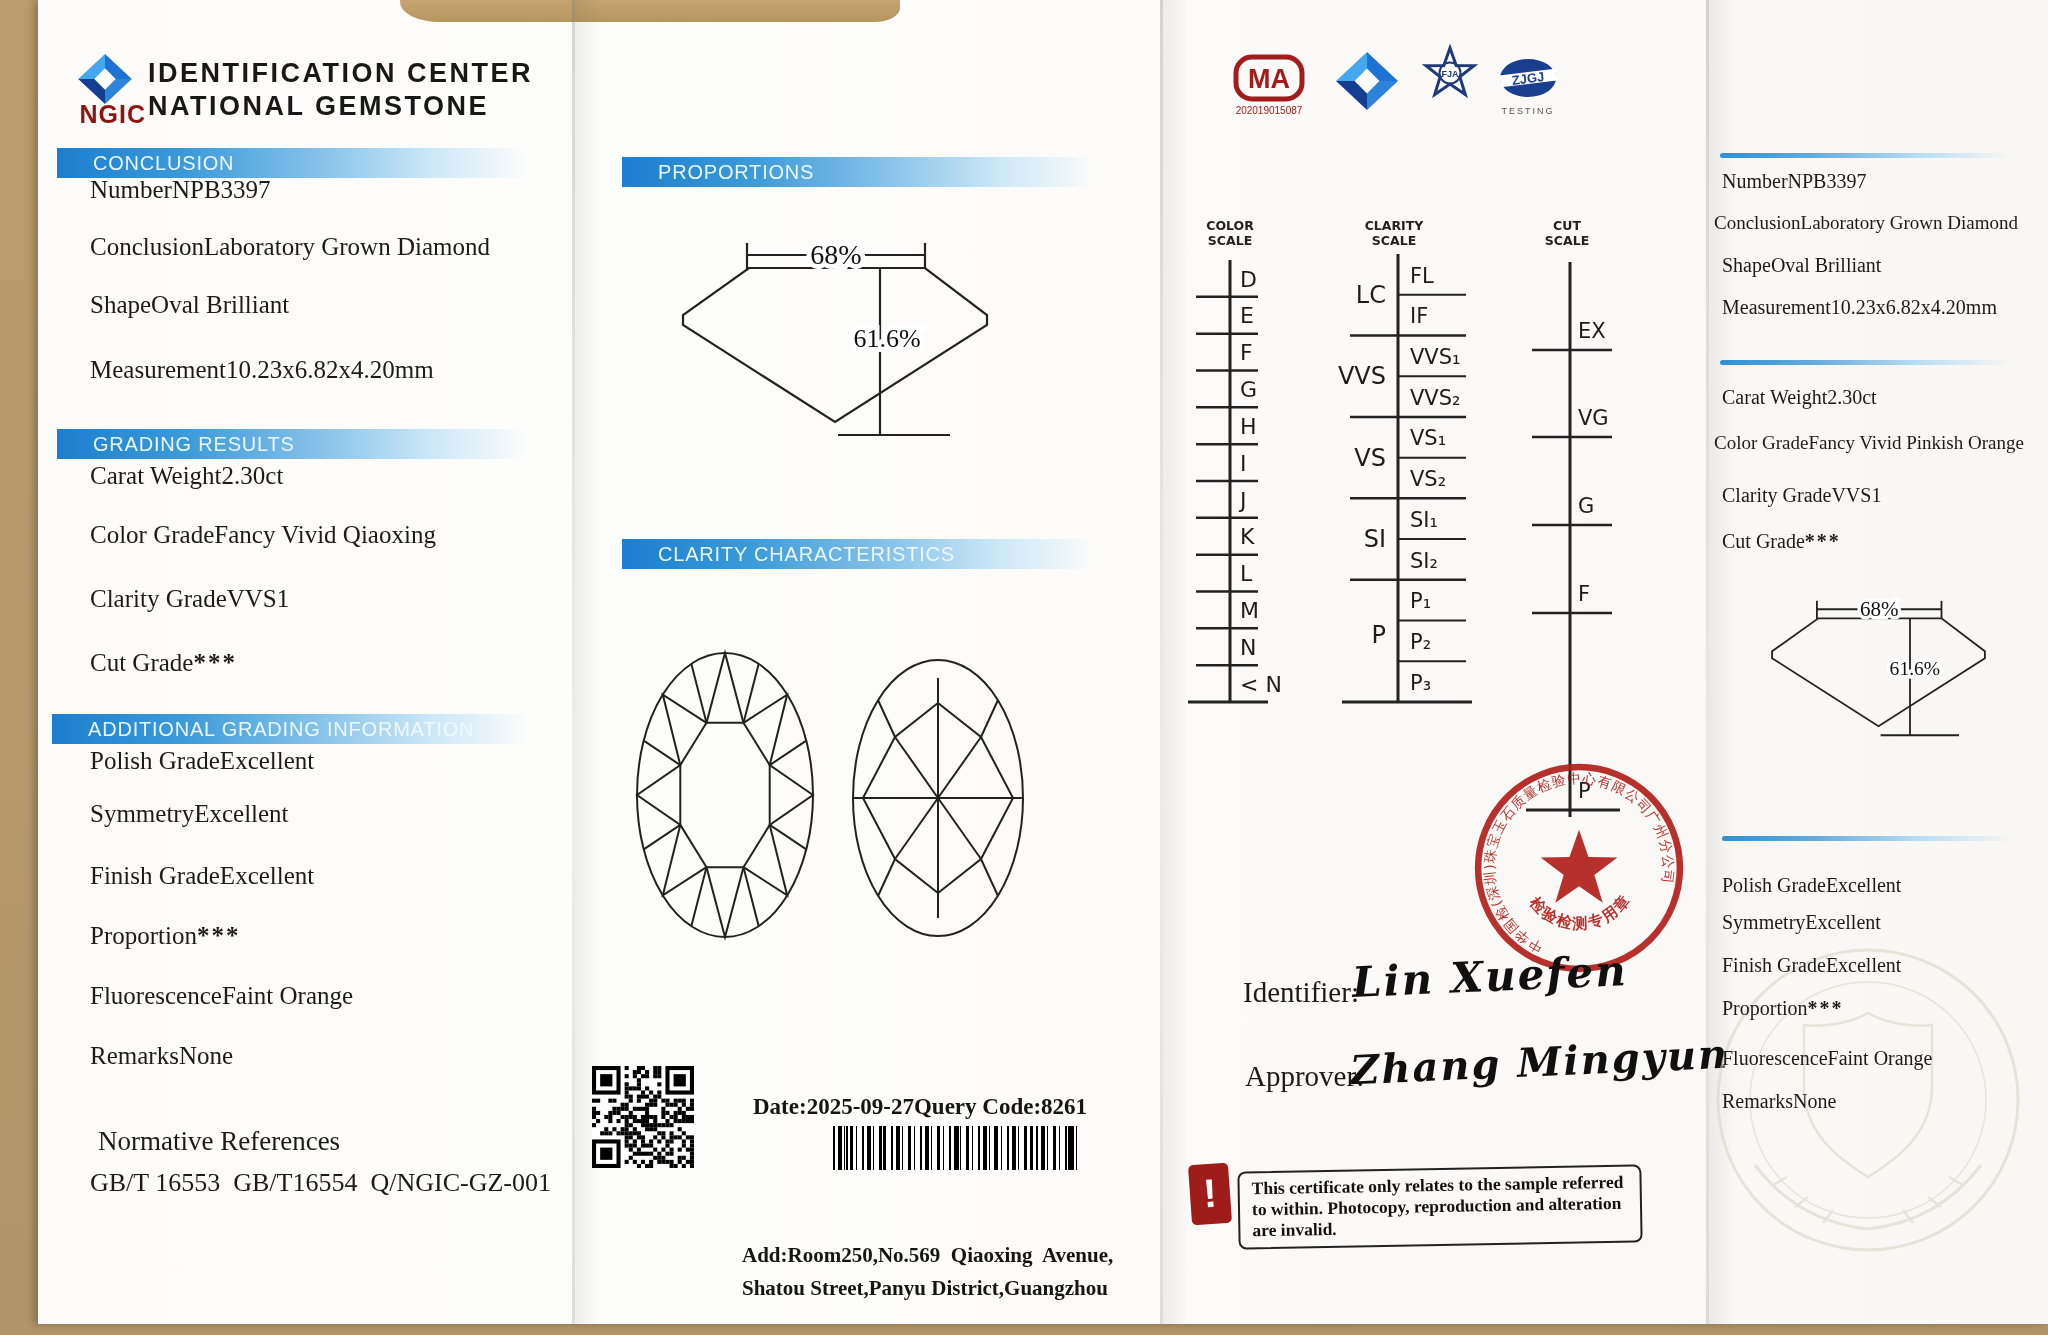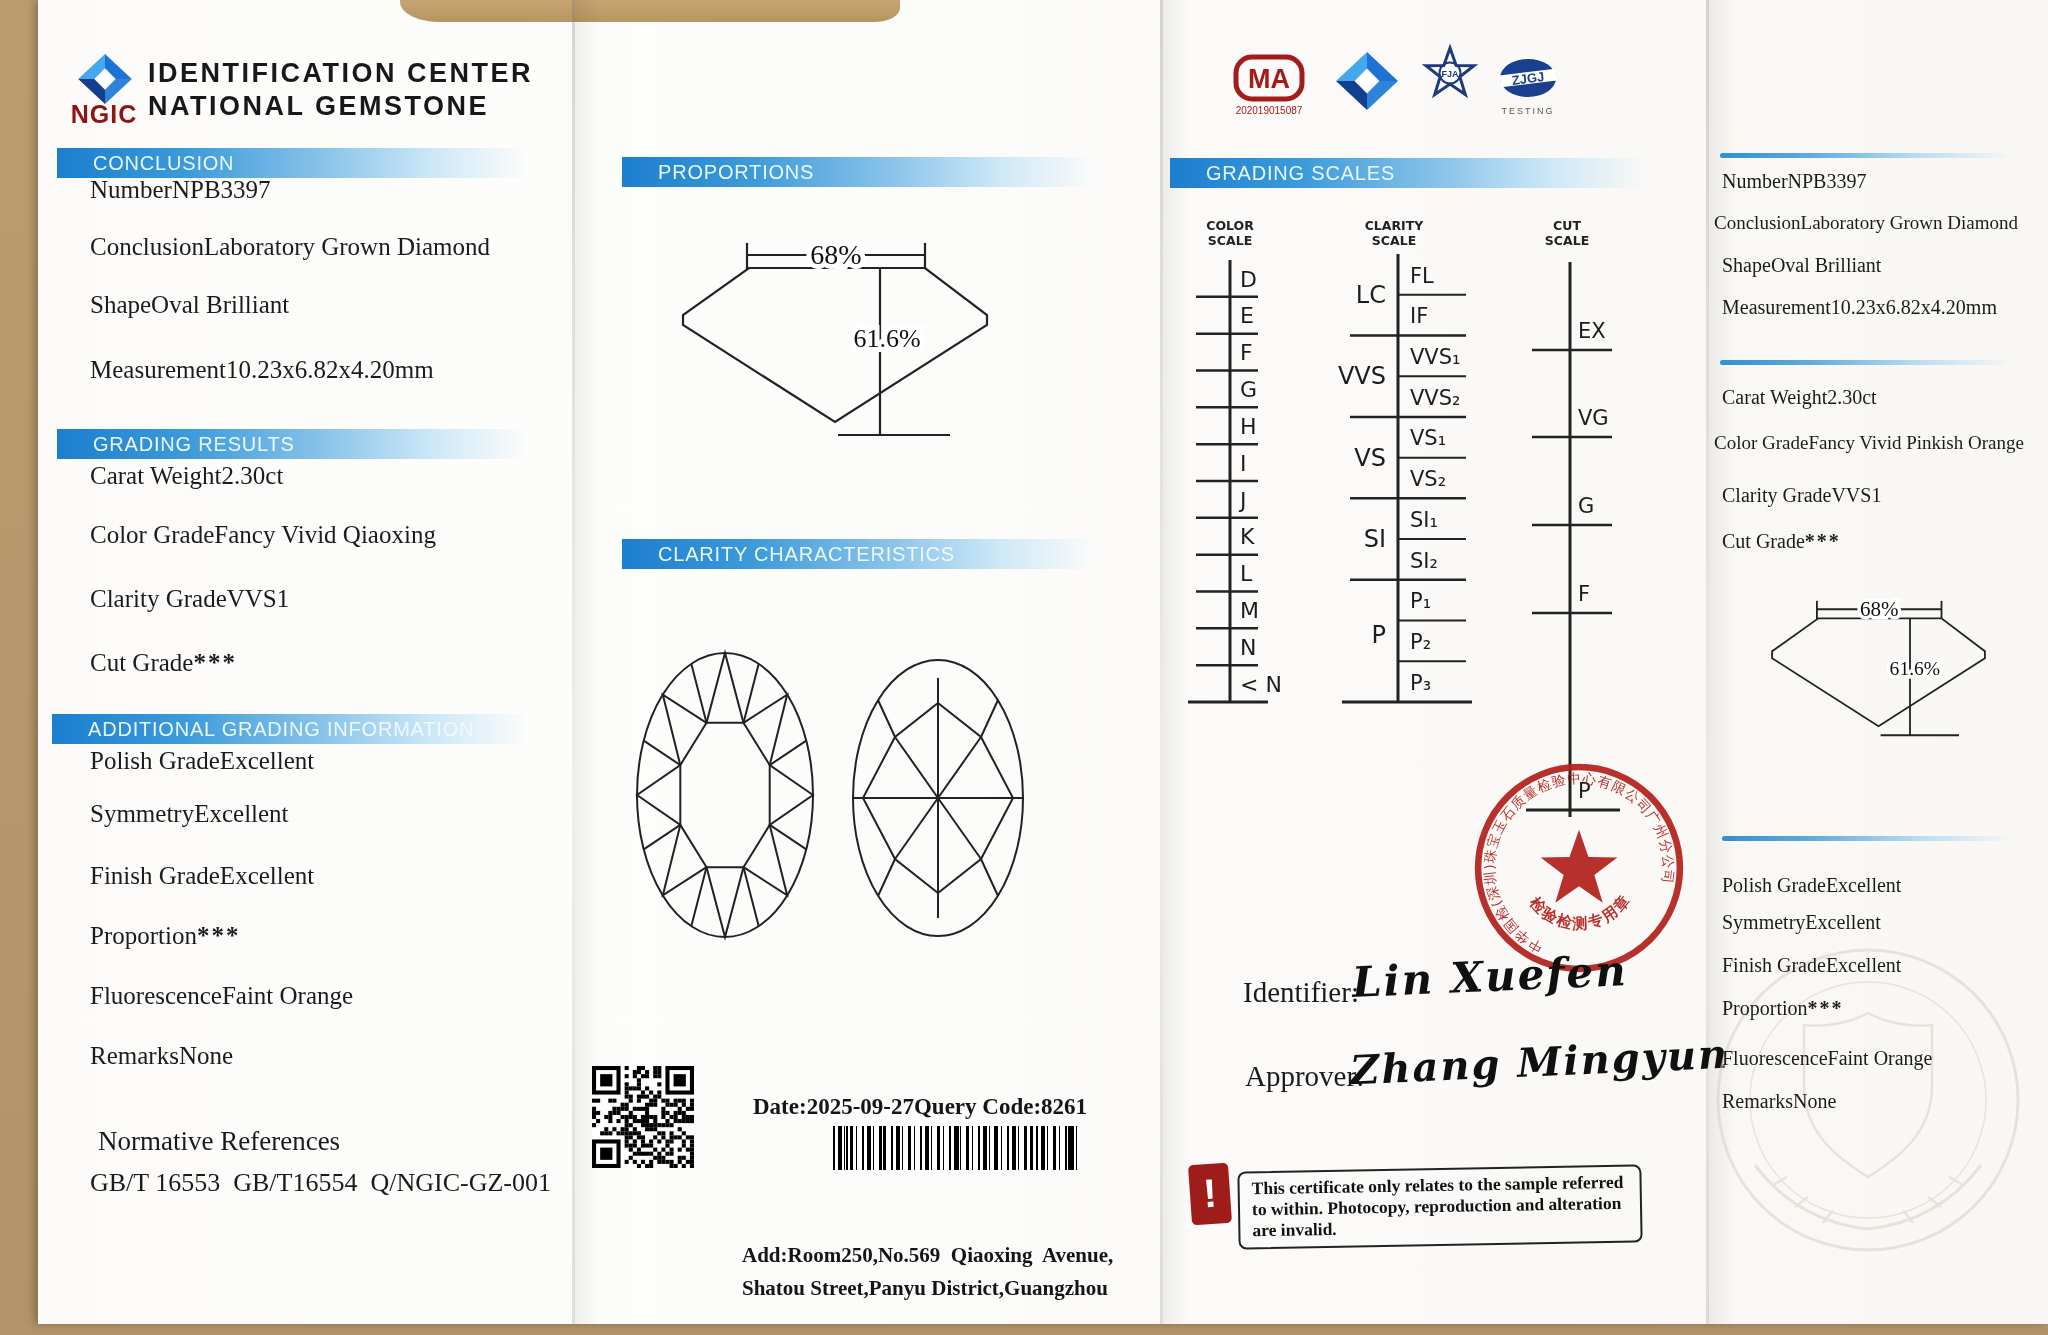--- a/index.html
+++ b/index.html
@@ -26,21 +26,21 @@
   .row{position:absolute;display:flex;justify-content:flex-start;align-items:baseline;
     color:#1b1b1b;white-space:nowrap;}
   .lp{left:90px;width:400px;font-size:25px;}
   .rp{left:1722px;width:290px;font-size:20px;}
   .rp-wide{left:1714px;width:300px;font-size:19px;}
   .stat{position:absolute;color:#1b1b1b;white-space:pre;}
 
   .orgname{position:absolute;left:148px;top:57px;width:460px;
     font-family:"Liberation Sans",sans-serif;font-weight:700;font-size:27px;line-height:33px;
     letter-spacing:2.5px;color:#181818;}
-  .ngic{position:absolute;left:62px;top:100px;width:84px;text-align:center;
+  .ngic{position:absolute;left:62px;top:100px;width:84px;text-align:right;
     font-family:"Liberation Sans",sans-serif;font-weight:700;font-size:25px;color:#8e1510;letter-spacing:1px;}
 
   .scale-title{position:absolute;width:100px;text-align:center;white-space:pre-line;
     font-family:"DejaVu Sans",sans-serif;font-size:12.5px;font-weight:700;line-height:15px;color:#222;margin-top:8px;}
 
   .sig{position:absolute;font-family:"DejaVu Serif",serif;font-style:italic;font-weight:700;
     color:#101010;letter-spacing:2px;transform:rotate(-2.5deg);white-space:nowrap;}
   .siglabel{position:absolute;font-size:29px;color:#1b1b1b;white-space:nowrap;}
 
   .warnbox{position:absolute;left:1238px;top:1168px;width:404px;box-sizing:border-box;
@@ -452,21 +452,20 @@
     <circle cx="26" cy="27" r="10.5" fill="none" stroke="#1e3a7a" stroke-width="2"></circle>
     <text x="26" y="31" text-anchor="middle" font-family="Liberation Sans,sans-serif" font-weight="700" font-size="9" fill="#1e3a7a">FJA</text>
   </svg>
   <svg style="left:1496px;top:56px" width="64" height="64" viewBox="0 0 64 64">
     <ellipse cx="32" cy="22" rx="28" ry="19" fill="#1b3f8f"></ellipse>
     <rect x="4" y="16" width="56" height="12" fill="#fff" transform="rotate(-7 32 22)"></rect>
     <text x="32" y="27" text-anchor="middle" font-family="Liberation Sans,sans-serif" font-weight="700" font-size="13" fill="#1b3f8f" transform="rotate(-7 32 22)">ZJGJ</text>
     <text x="32" y="58" text-anchor="middle" font-family="Liberation Sans,sans-serif" font-size="9" letter-spacing="2" fill="#555">TESTING</text>
   </svg>
 
-  <div class="secbar" style="left:1170px;top:158px;width:476px">GRADING SCALES</div>
 
   <div class="scale-title" style="left:1180px;top:210px">COLOR
 SCALE</div>
   <div class="scale-title" style="left:1344px;top:210px">CLARITY
 SCALE</div>
   <div class="scale-title" style="left:1517px;top:210px">CUT
 SCALE</div>
 
   <svg id="scales-svg" style="left:1180px;top:240px" width="470" height="600" viewBox="0 0 470 600">
       <line x1="50" y1="20" x2="50" y2="462" stroke="#222" stroke-width="3"></line>

